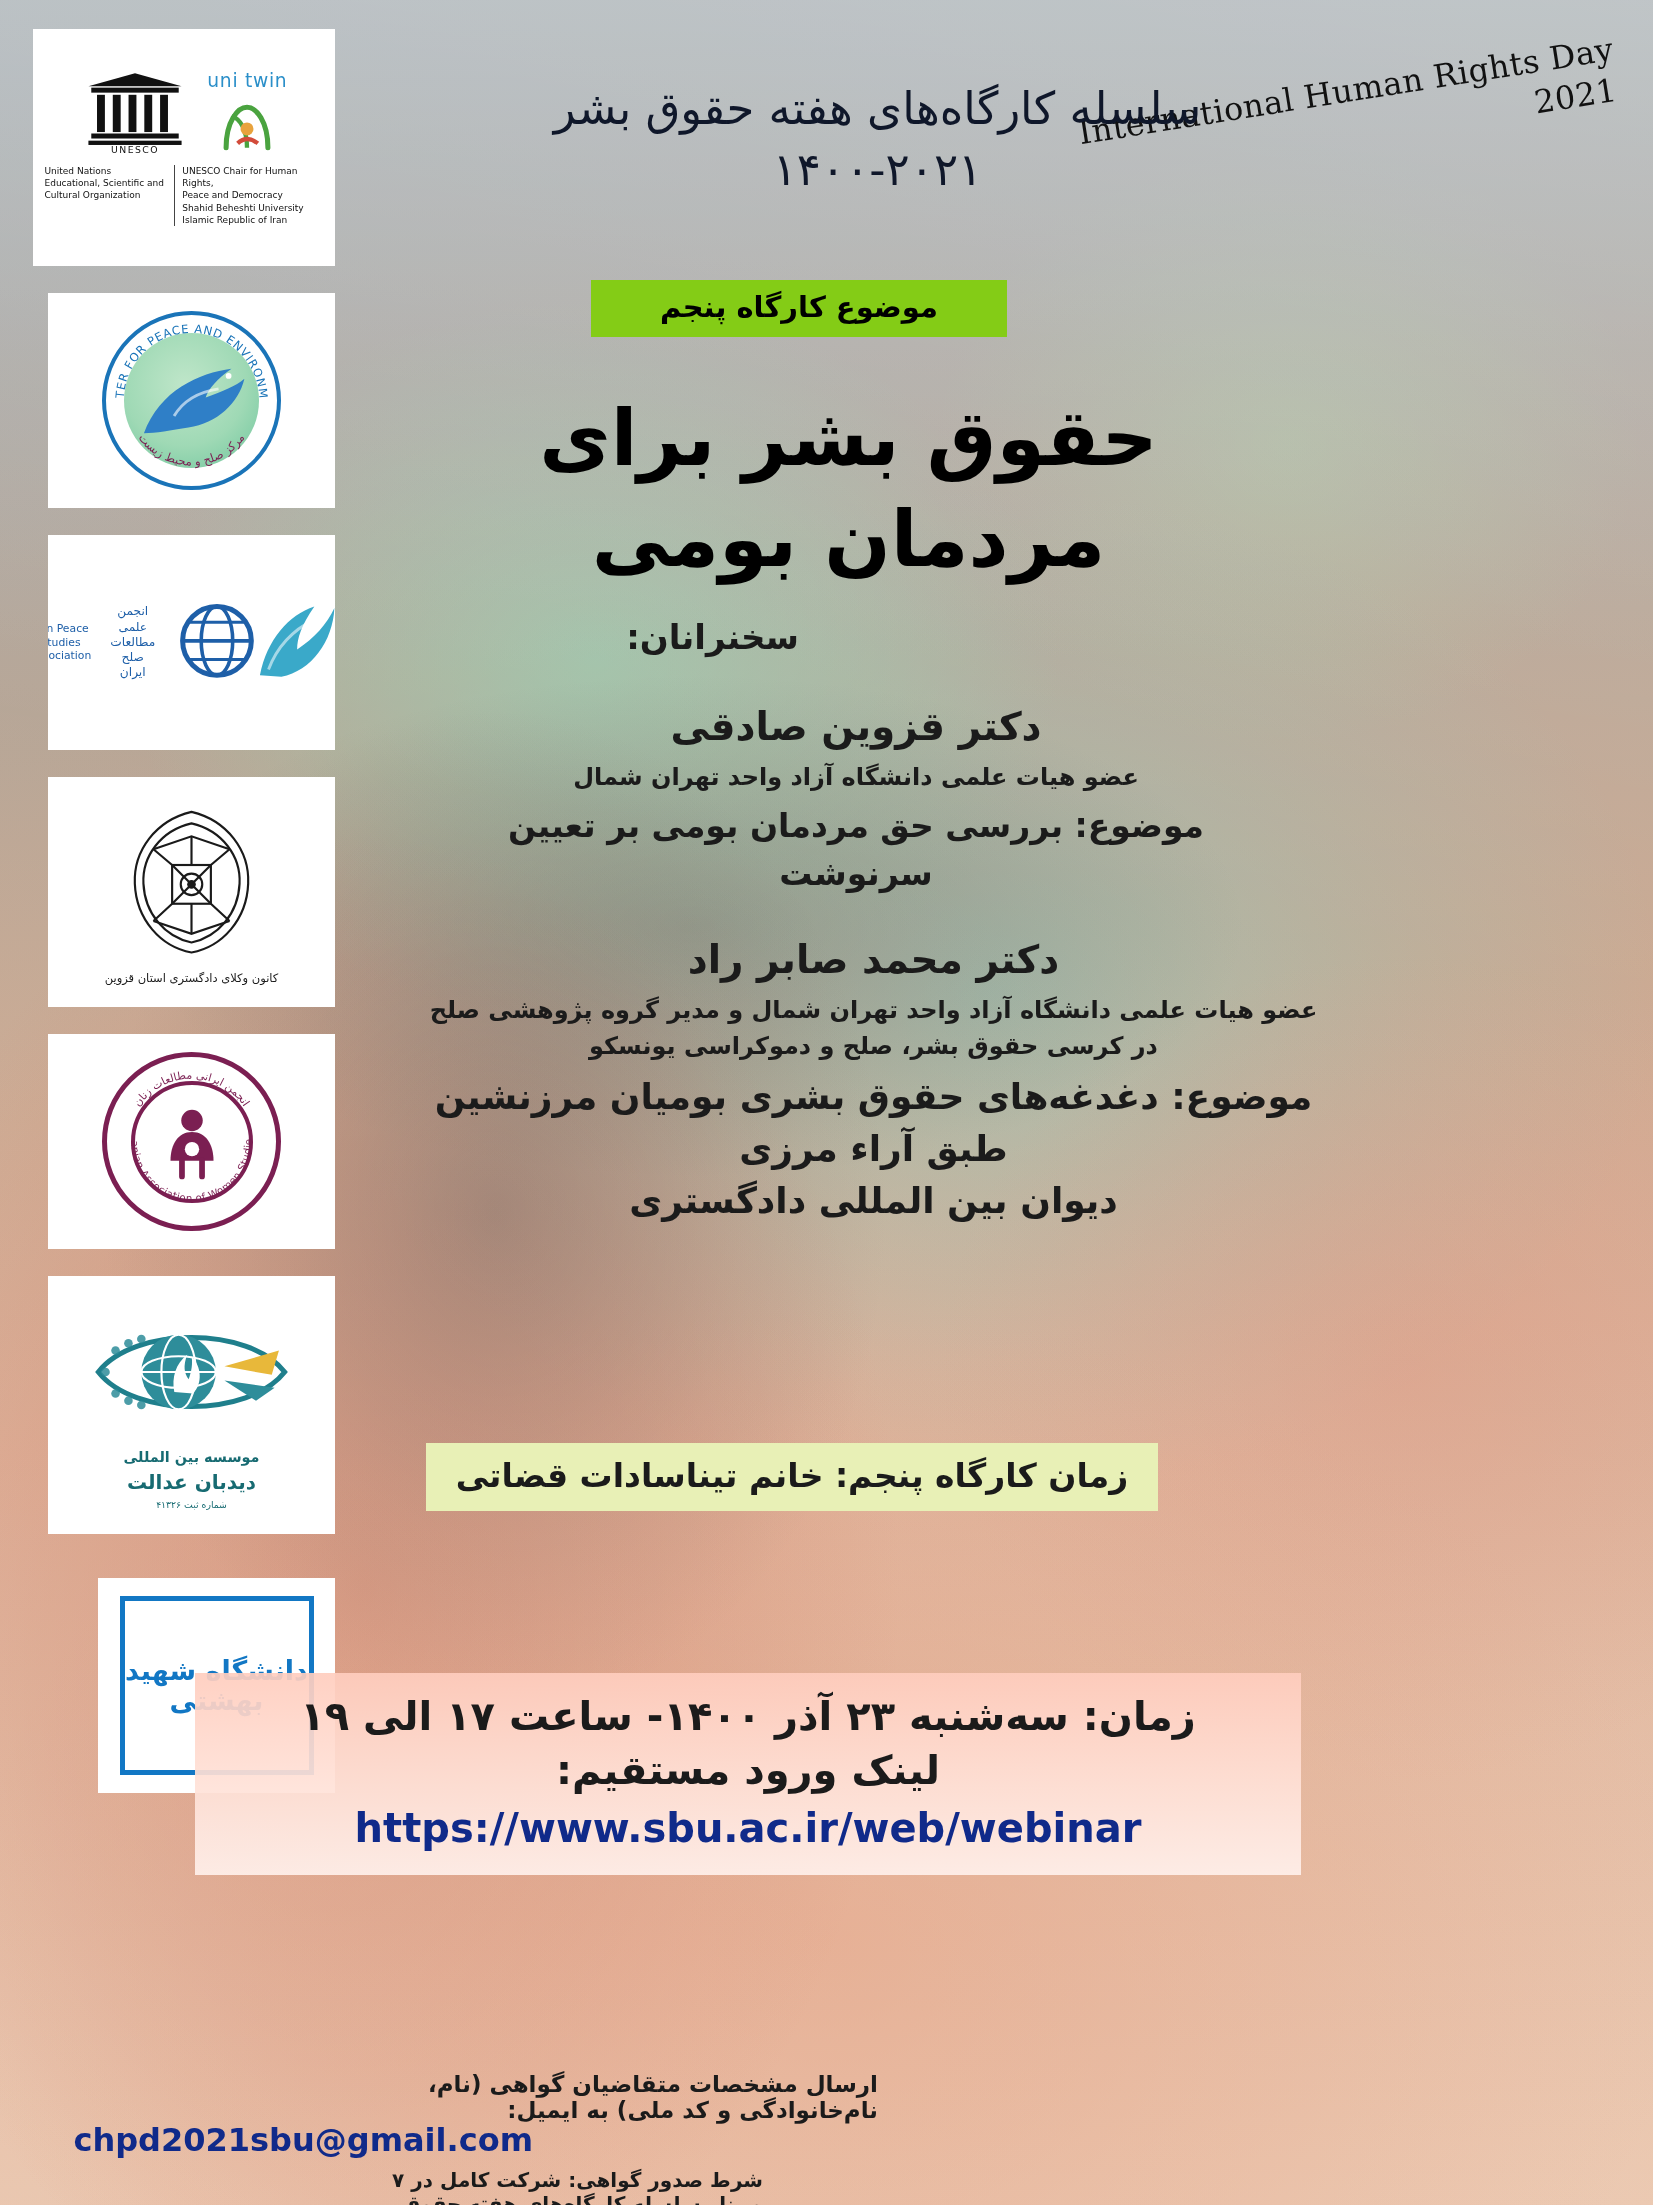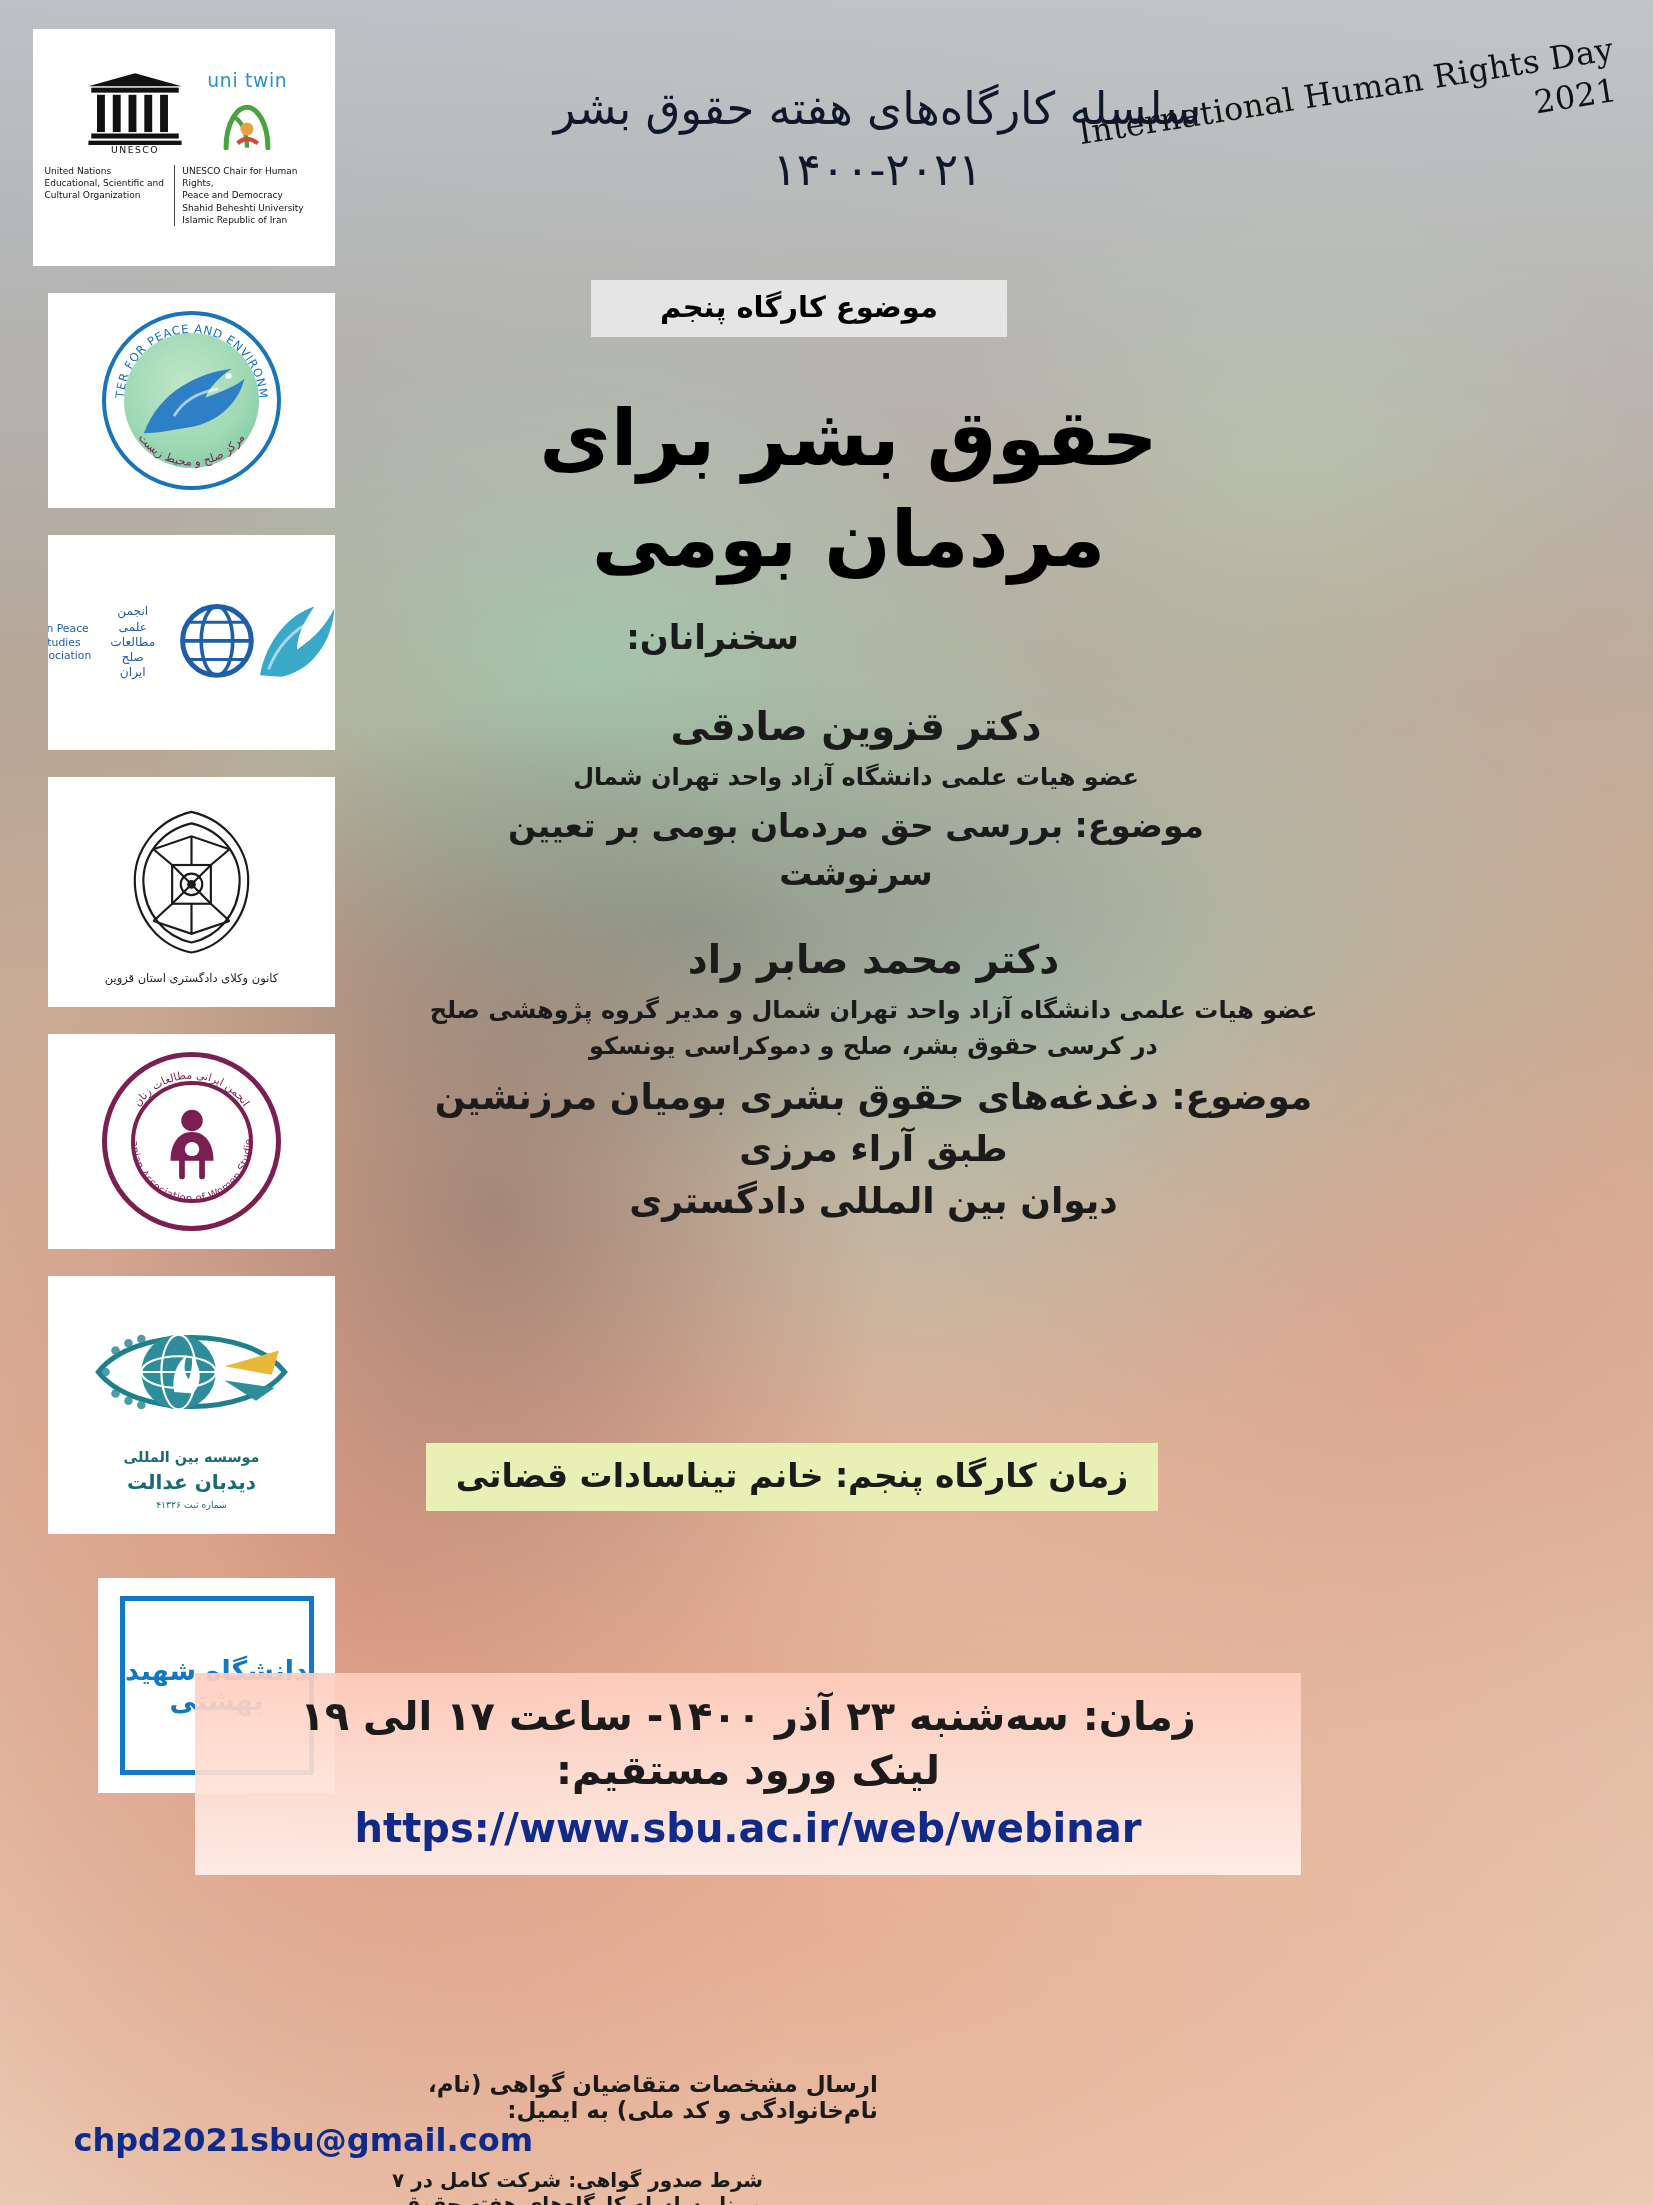--- a/index.html
+++ b/index.html
@@ -242,21 +242,21 @@
     font-weight: normal;
     font-size: 45px;
     line-height: 1.35;
     direction: rtl;
   }
 
   .subject-badge {
     position: absolute;
     right: 646px;
     top: 280px;
-    background: #e5e5e5;
+    background: #84cc16;
     color: #000;
     font-weight: bold;
     font-size: 29px;
     padding: 10px 24.4px 13px;
     text-align: center;
     min-width: 416px;
   }
 
   .main-title {
     position: absolute;

